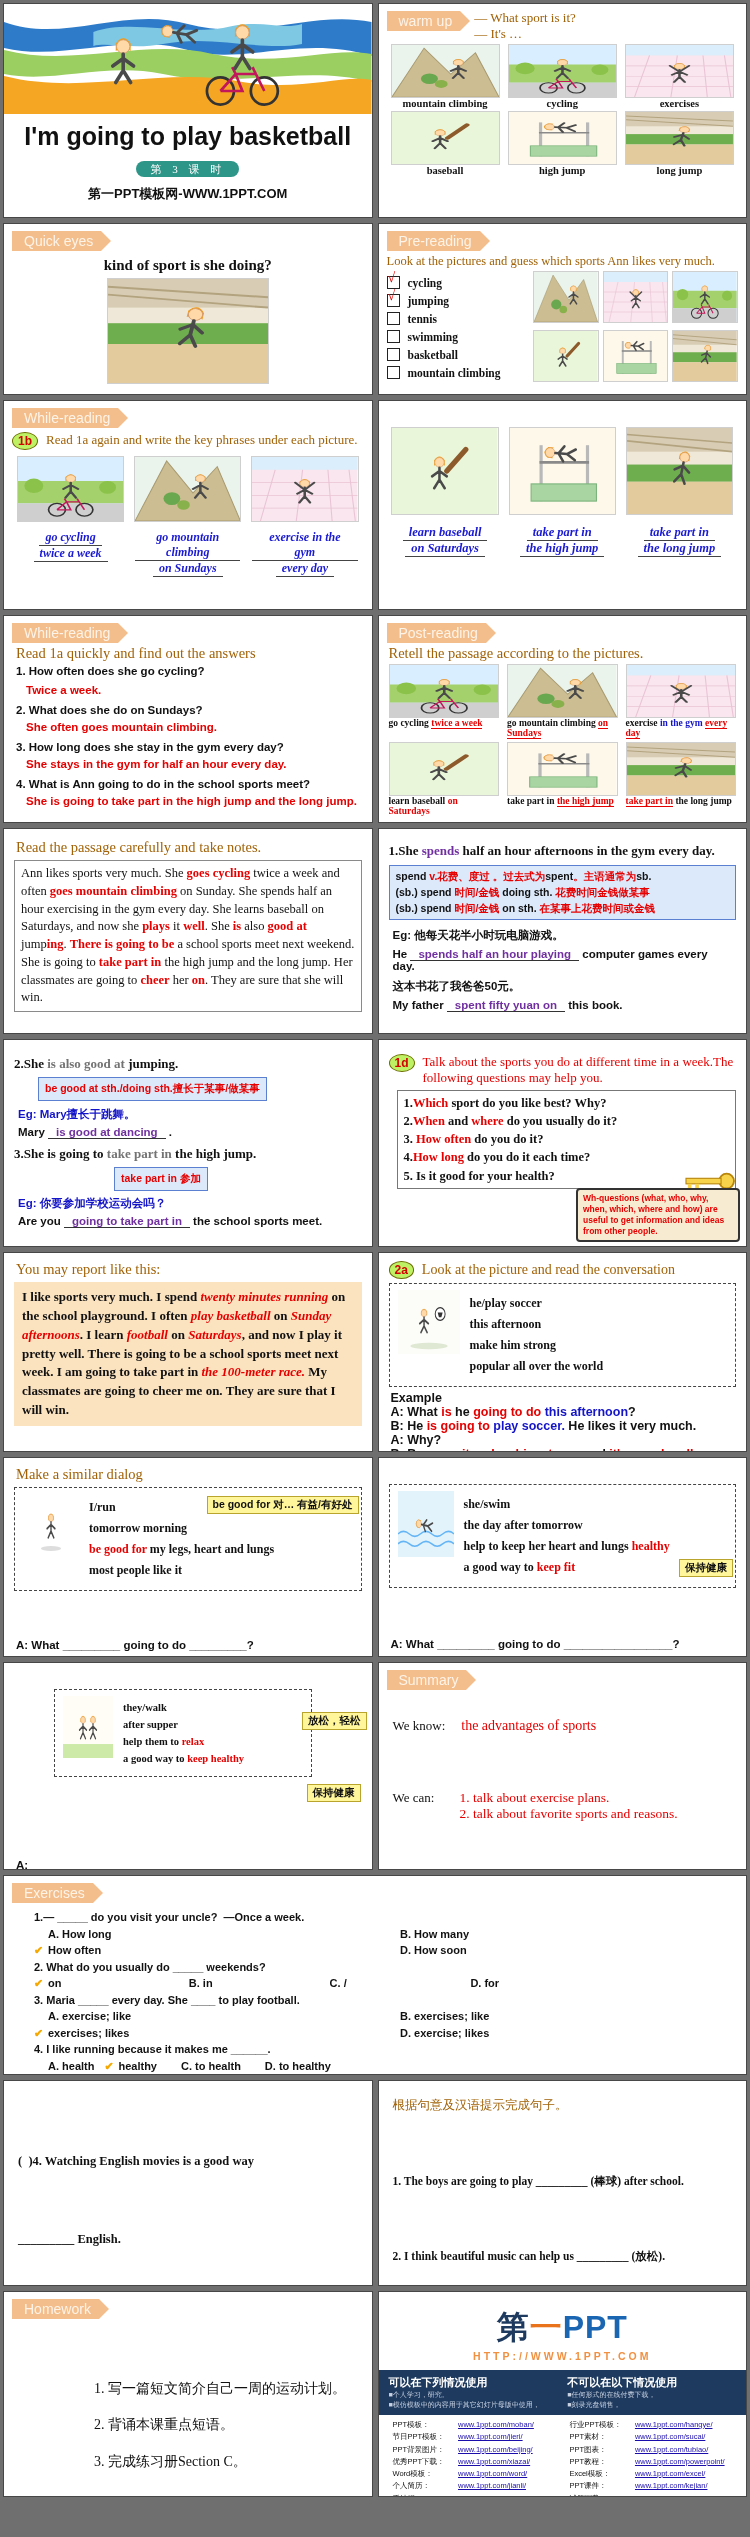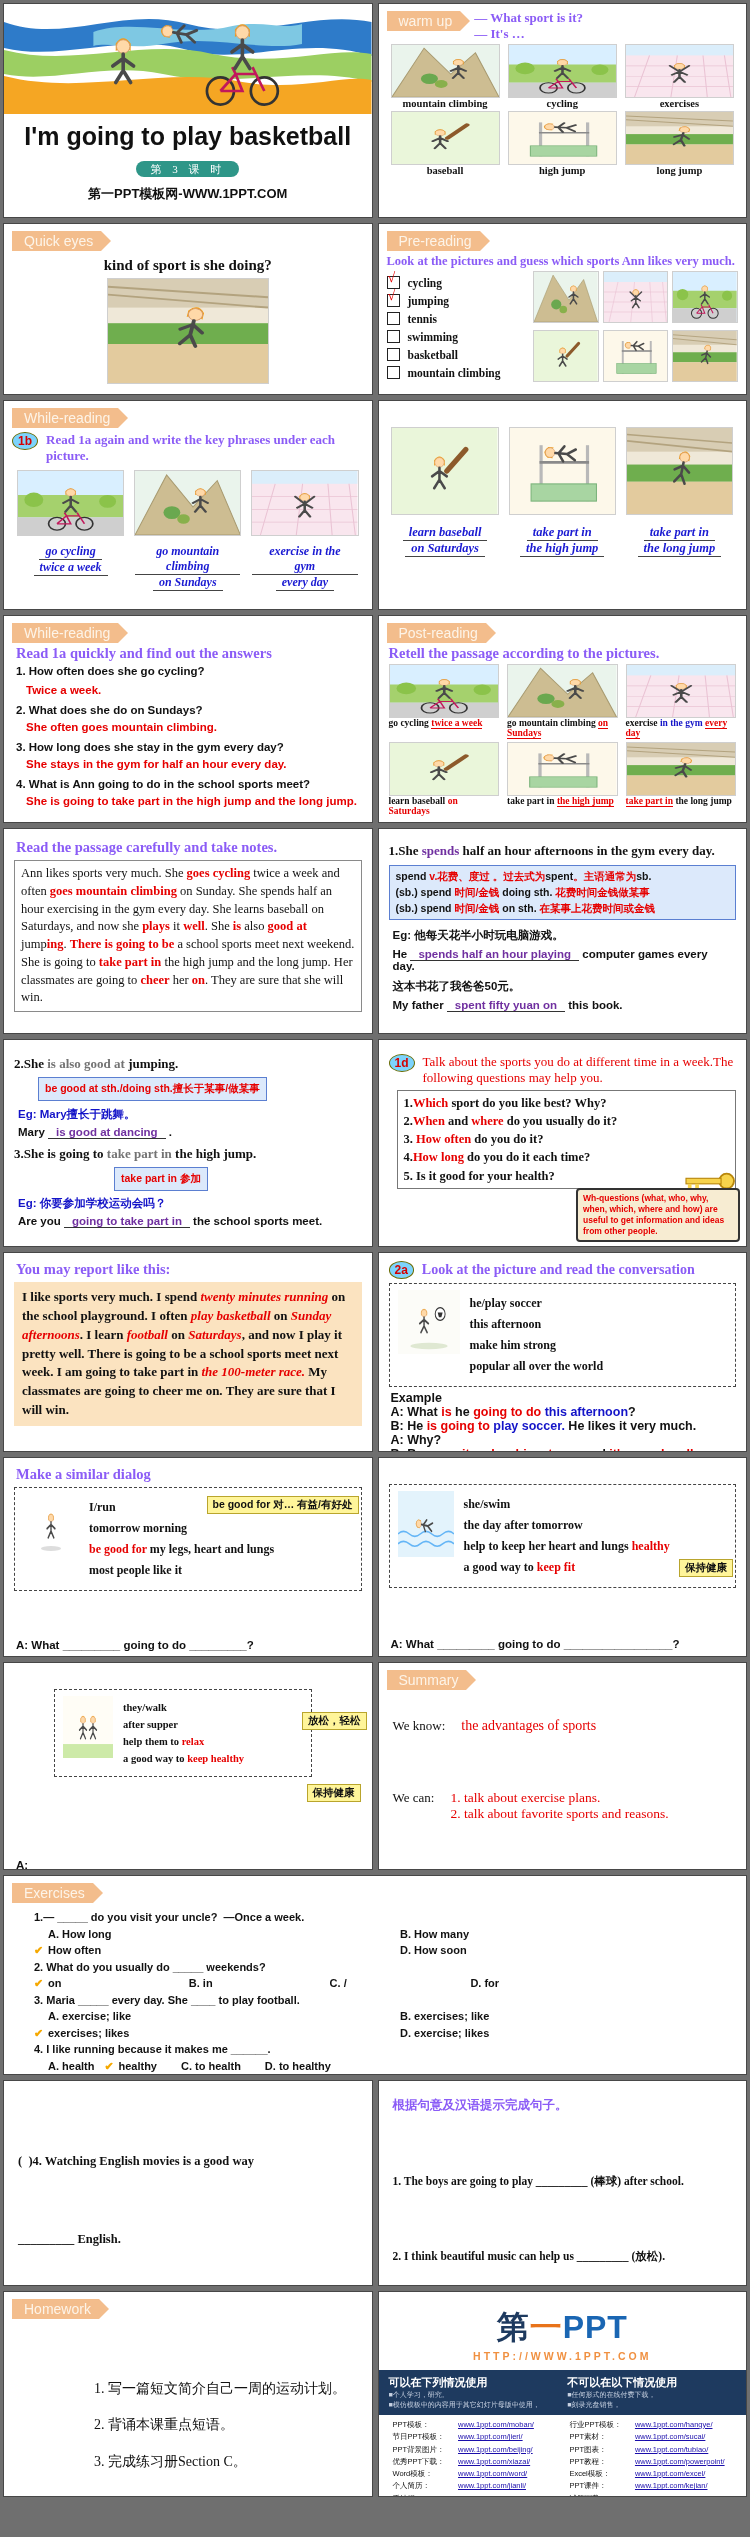--- a/index.html
+++ b/index.html
@@ -7,22 +7,22 @@
   .page{width:750px;box-sizing:border-box;padding:3px;display:flex;flex-direction:column;gap:5px;}
   .row{display:flex;gap:5px;}
   .slide{background:#fff;border:1px solid #474747;flex:1;min-width:0;overflow:hidden;position:relative;box-sizing:border-box;}
   .rh1{height:215px}.rh2{height:172px}.rh3{height:210px}.rh4{height:208px}.rh5{height:206px}
   .rh6{height:208px}.rh7{height:200px}.rh8{height:200px}.rh9{height:208px}.rh10{height:200px}
   .rh11{height:206px}.rh12{height:206px}
   .tag{display:inline-block;background:#f3bd8c;color:#fdf4e8;font-family:"Liberation Sans",sans-serif;
        font-size:14px;line-height:20px;padding:0 8px 0 12px;margin:7px 0 0 8px;position:relative;}
   .tag::after{content:"";position:absolute;right:-10px;top:0;border-top:10px solid transparent;
        border-bottom:10px solid transparent;border-left:10px solid #f3bd8c;}
-  .rt{color:#8b5cf6;font-weight:bold;}
-  .numbadge{display:inline-block;background:#7dd3fc;border:1.3px solid #6b6b00;border-radius:50%;
+  .rt{color:#a16207;font-weight:normal;}
+  .numbadge{display:inline-block;background:#bef264;border:1.3px solid #6b6b00;border-radius:50%;
        color:#d40000;font-weight:bold;font-size:12px;padding:1px 5px;font-family:"Liberation Sans",sans-serif;}
   .seg-r{color:#e60000;font-weight:bold;}
   .seg-ri{color:#e60000;font-weight:bold;font-style:italic;}
   .seg-ru{color:#e60000;font-weight:bold;border-bottom:1.5px solid #e60000;}
   .seg-b{color:#1414c8;font-weight:bold;}
   .seg-m{color:#737373;font-weight:bold;}
   .seg-p{color:#7030a0;font-weight:bold;}
   .seg-k{color:#111;font-weight:bold;}
   .seg-ans{color:#7030a0;font-weight:bold;border-bottom:1.4px solid #333;padding:0 8px;}
   .pic{border:1px solid #cfcfcf;overflow:hidden;background:#fff;}
@@ -602,21 +602,21 @@
         
       </div>
     </div>
 
     <div class="slide">
       <div><span class="tag">Summary</span></div>
       <div style="display:flex;gap:16px;margin:28px 14px 0 14px;align-items:baseline;">
         <span style="font-size:13px;">We know:</span>
         <span class="seg-r" style="font-size:14px;font-weight:normal;color:#e60000;">the advantages of sports</span>
       </div>
-      <div style="display:flex;gap:16px;margin:56px 14px 0 14px;align-items:baseline;">
+      <div style="display:flex;gap:25px;margin:56px 14px 0 14px;align-items:baseline;">
         <span style="font-size:13px;">We can:</span>
         <div style="color:#e60000;font-size:13.5px;">
           <div>1. talk about exercise plans.</div>
           <div>2. talk about favorite sports and reasons.</div>
         </div>
       </div>
     </div>
   </div>
 
   <div class="row rh10">

